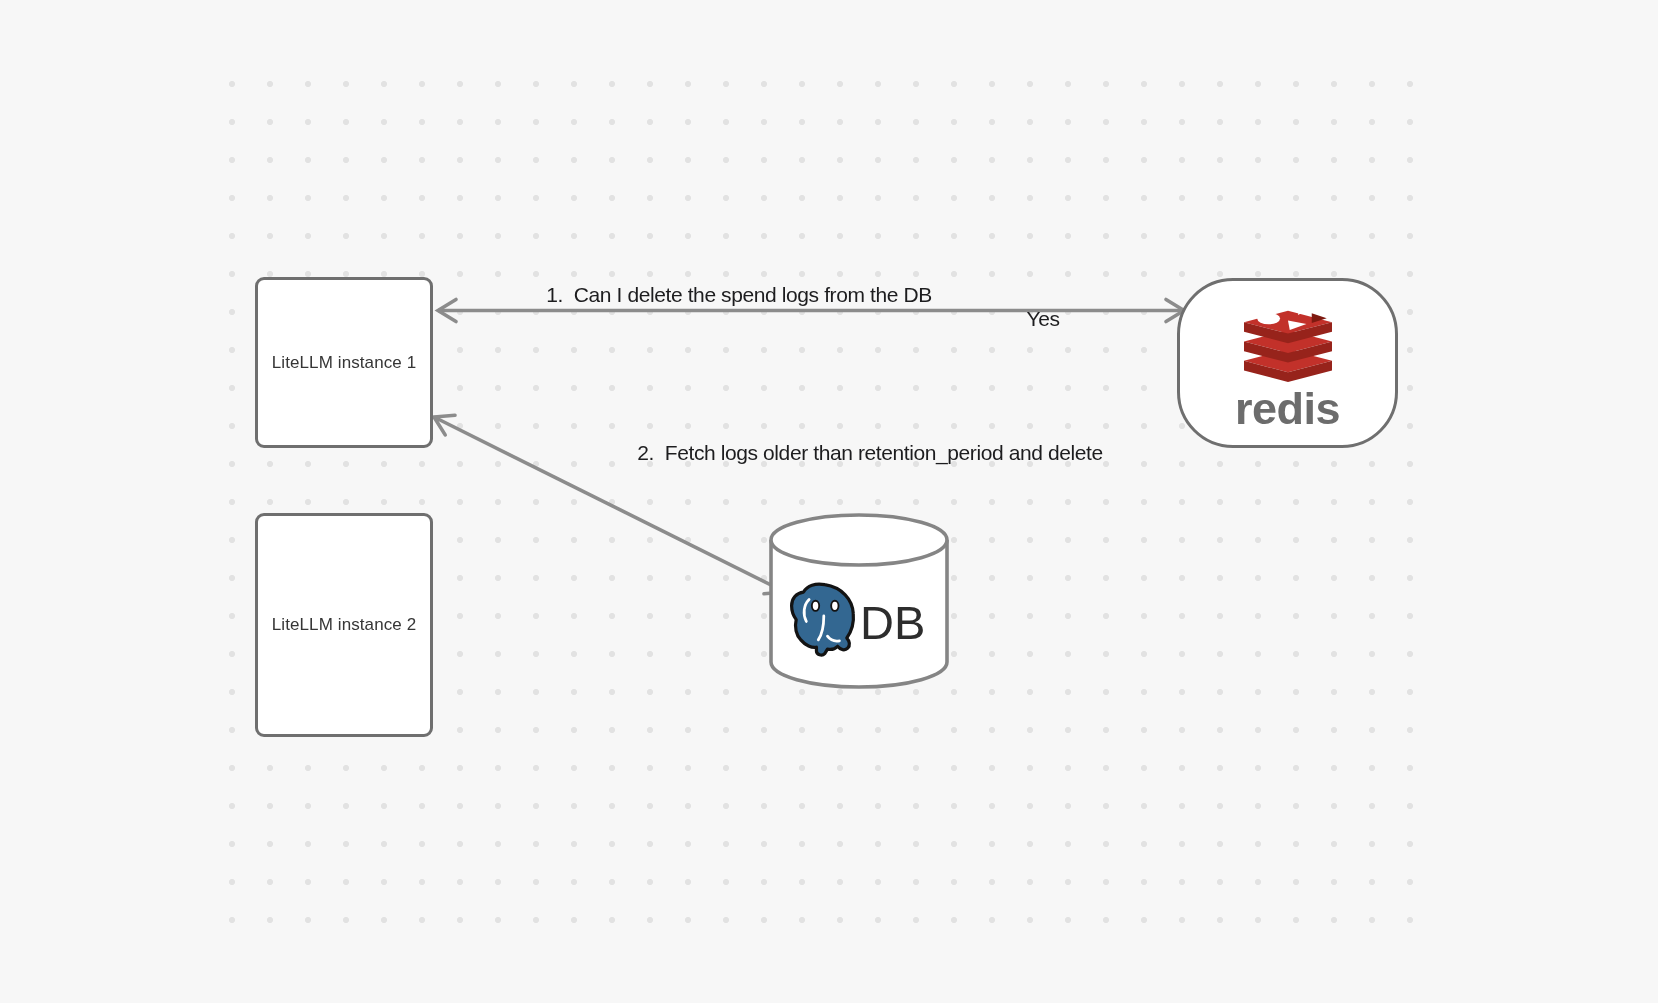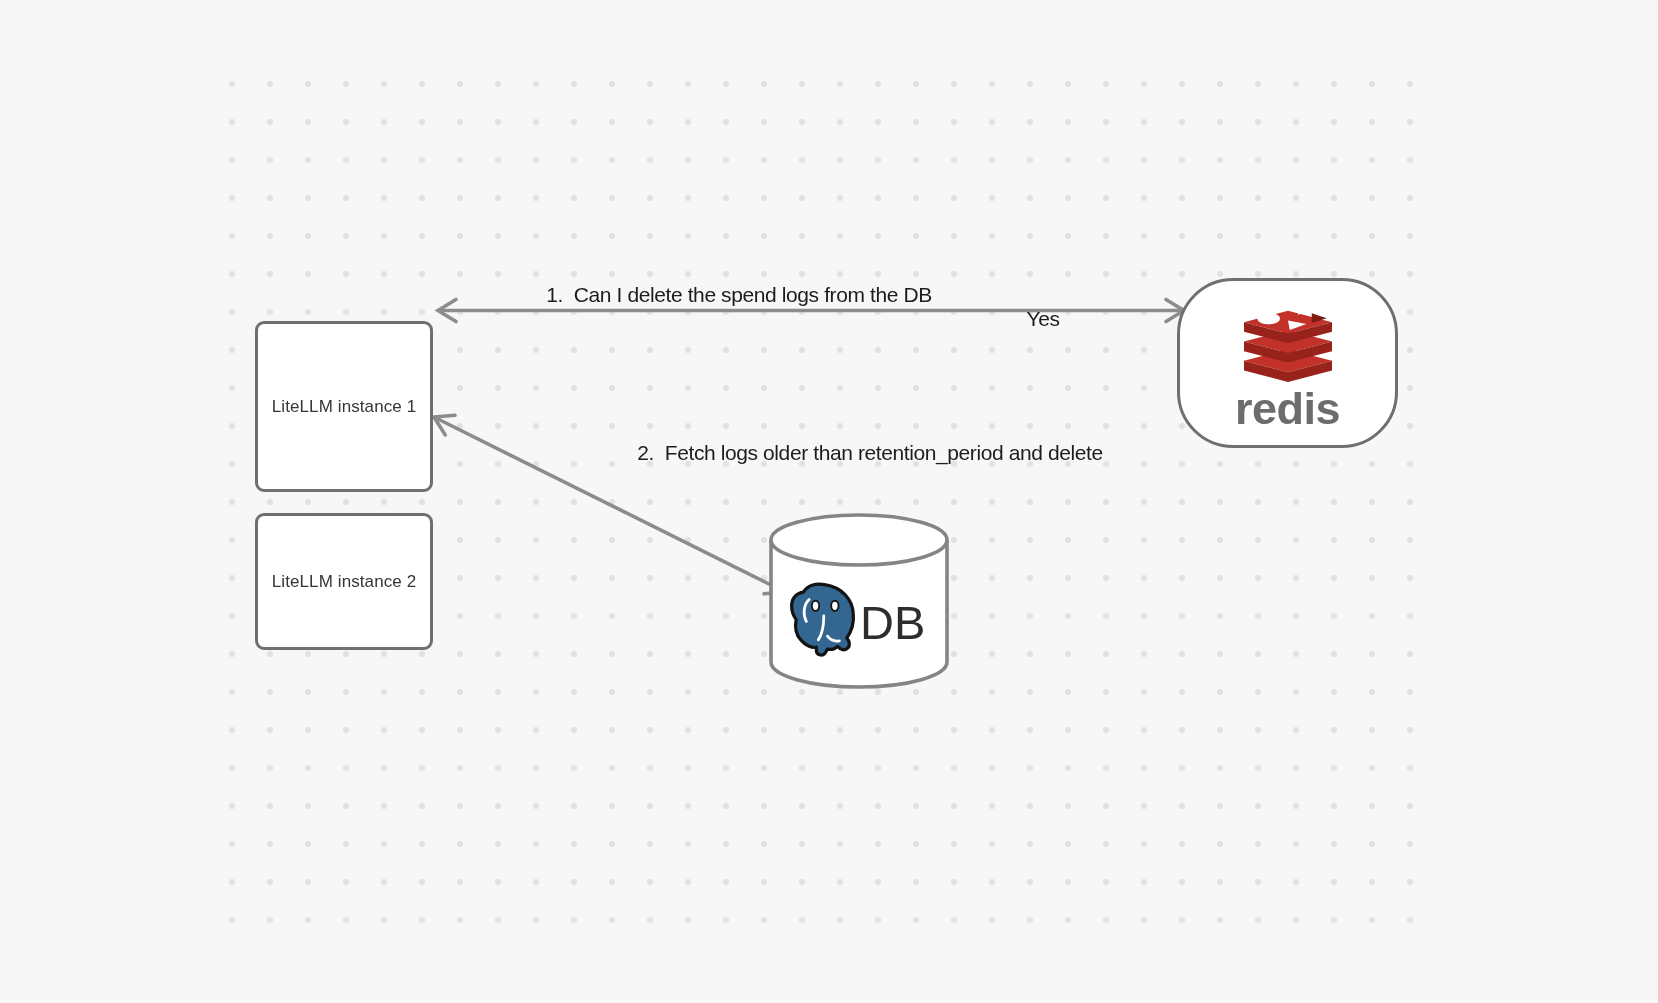--- a/index.html
+++ b/index.html
@@ -33,22 +33,22 @@
     background: #ffffff;
     border: 3px solid #6f6f6f;
     border-radius: 9px;
     display: flex;
     align-items: center;
     justify-content: center;
     color: #363636;
     font-size: 17px;
     letter-spacing: 0.1px;
   }
-  .node-instance-1 { left: 255px; top: 277px; width: 178px; height: 171px; margin-top: 44px; }
-  .node-instance-2 { left: 255px; top: 513px; width: 178px; height: 137px; }
+  .node-instance-1 { left: 255px; top: 277px; width: 178px; height: 171px; }
+  .node-instance-2 { left: 255px; top: 513px; width: 178px; height: 224px; }
   .node-instance-3 { left: 255px; top: 758px; width: 178px; height: 173px; }
 
   .node-redis {
     left: 1177px; top: 278px; width: 221px; height: 170px;
     border-radius: 56px;
     flex-direction: column;
     gap: 0px;
   }
   .redis-wordmark {
     font-size: 45px;

